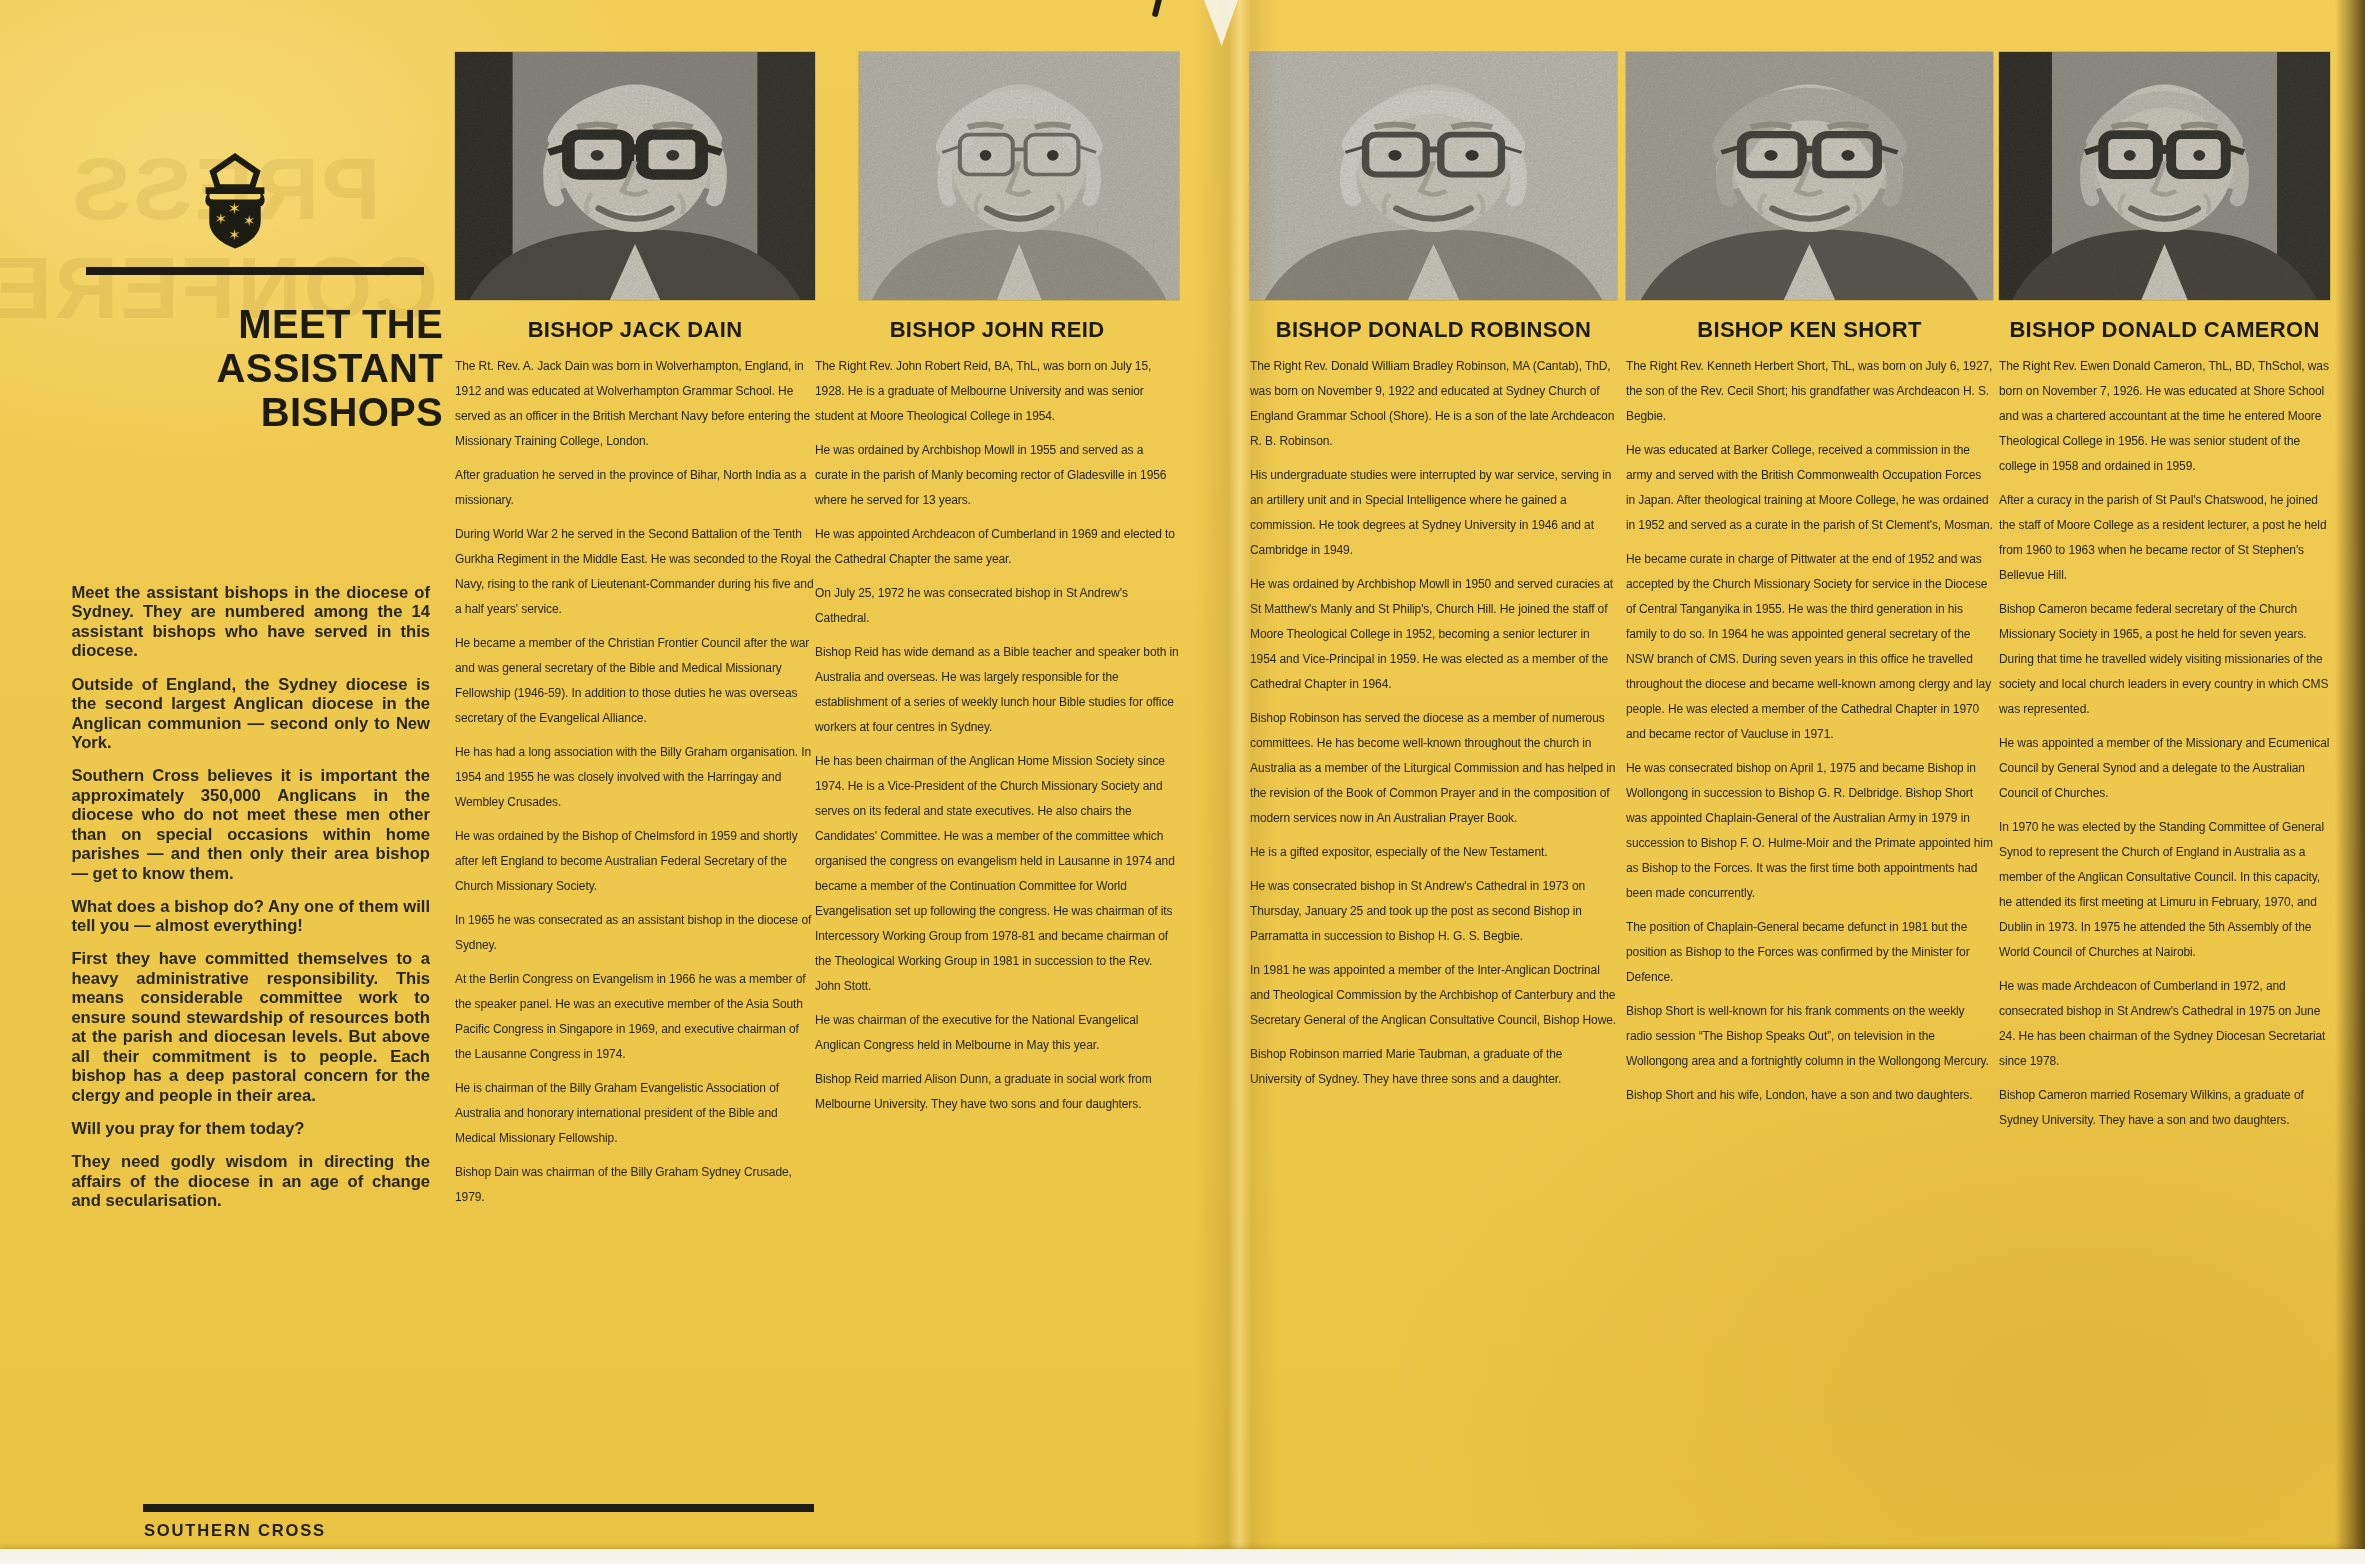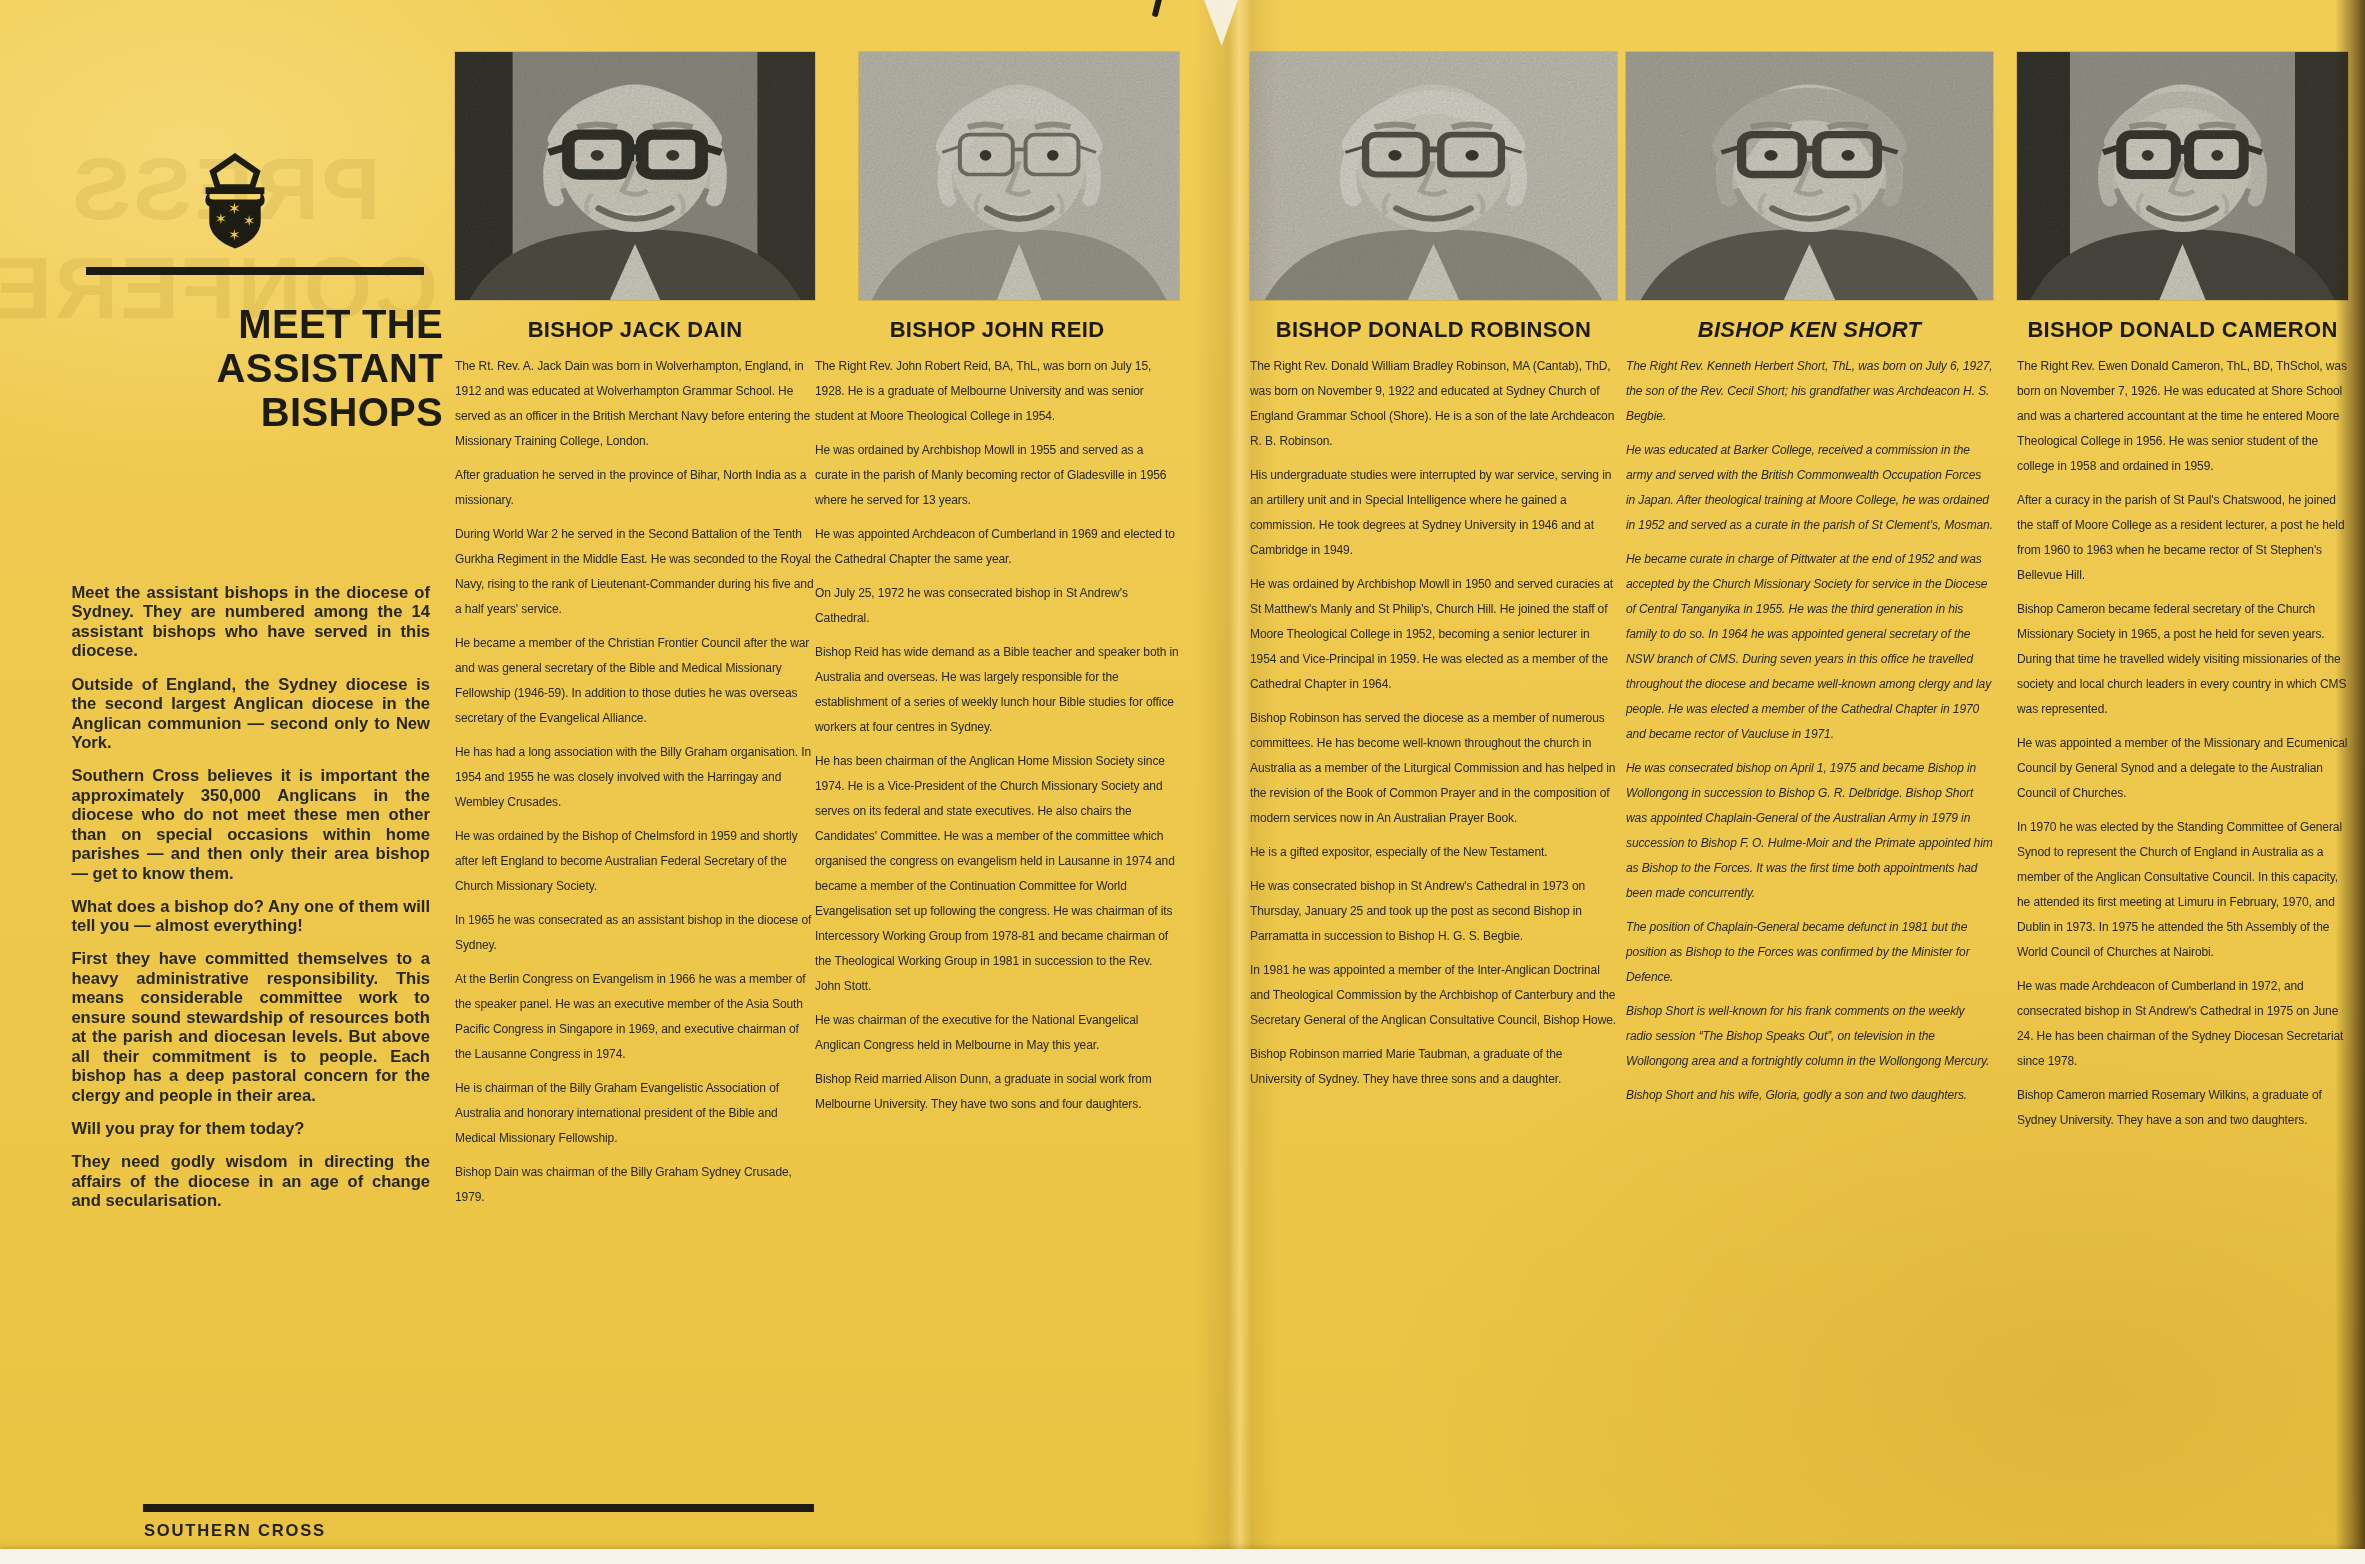--- a/index.html
+++ b/index.html
@@ -32,21 +32,21 @@
     font-weight:bold;color:#1d1c13;letter-spacing:0.3px;}
   .intro{margin-top:149px;padding:0 13px 0 15.4px;}
   .intro p{font-size:16.6px;line-height:19.5px;font-weight:bold;text-align:justify;
     margin:0 0 13.6px 0;color:#28281e;}
   
   .columns{position:absolute;left:455px;top:52px;display:flex;align-items:flex-start;}
   .bishop-col{flex:none;}
   .bishop-col:nth-of-type(1){width:360px;}
   .bishop-col:nth-of-type(2){width:364px;margin-right:71px;}
   .bishop-col:nth-of-type(3){width:367px;margin-right:9px;}
-  .bishop-col:nth-of-type(4){width:367px;margin-right:24px;font-style:italic;}
+  .bishop-col:nth-of-type(4){width:367px;margin-right:6px;}
   .bishop-col:nth-of-type(5){width:331px;}
   .photo{height:248px;overflow:hidden;background:#9b988e;box-shadow:0 0 0 0.6px rgba(60,50,20,.25);}
   .bishop-col:nth-of-type(2) .photo{width:88%;margin-left:auto;}
   .photo svg{width:100%;height:100%;display:block;}
   .bishop-name{margin:18px 0 12px 0;text-align:center;font-size:22px;line-height:24px;
     font-weight:bold;color:#1d1c13;letter-spacing:0.3px;}
   .bio p{font-size:12px;line-height:25px;margin:0 0 9px 0;color:#28281e;letter-spacing:-0.1px;}
   
   .footer-rule{position:absolute;left:143px;top:1504px;width:671px;height:7.7px;background:#1d1c13;}
   .page-number{position:absolute;left:47px;top:1521px;font-size:16.6px;font-weight:bold;color:#22211a;margin-top:28px;}
@@ -282,21 +282,21 @@
   </svg>
         </div>
       <h2 class="bishop-name">BISHOP KEN SHORT</h2>
       <div class="bio">
           <p>The Right Rev. Kenneth Herbert Short, ThL, was born on July 6, 1927, the son of the Rev. Cecil Short; his grandfather was Archdeacon H. S. Begbie.</p>
           <p>He was educated at Barker College, received a commission in the army and served with the British Commonwealth Occupation Forces in Japan. After theological training at Moore College, he was ordained in 1952 and served as a curate in the parish of St Clement's, Mosman.</p>
           <p>He became curate in charge of Pittwater at the end of 1952 and was accepted by the Church Missionary Society for service in the Diocese of Central Tanganyika in 1955. He was the third generation in his family to do so. In 1964 he was appointed general secretary of the NSW branch of CMS. During seven years in this office he travelled throughout the diocese and became well-known among clergy and lay people. He was elected a member of the Cathedral Chapter in 1970 and became rector of Vaucluse in 1971.</p>
           <p>He was consecrated bishop on April 1, 1975 and became Bishop in Wollongong in succession to Bishop G. R. Delbridge. Bishop Short was appointed Chaplain-General of the Australian Army in 1979 in succession to Bishop F. O. Hulme-Moir and the Primate appointed him as Bishop to the Forces. It was the first time both appointments had been made concurrently.</p>
           <p>The position of Chaplain-General became defunct in 1981 but the position as Bishop to the Forces was confirmed by the Minister for Defence.</p>
           <p>Bishop Short is well-known for his frank comments on the weekly radio session “The Bishop Speaks Out”, on television in the Wollongong area and a fortnightly column in the Wollongong Mercury.</p>
-          <p>Bishop Short and his wife, Gloria, godly a son and two daughters.</p>
+          <p>Bishop Short and his wife, London, have a son and two daughters.</p>
         </div>
     </section>
 
     <section class="bishop-col">
       <div class="photo">
           <svg viewBox="0 0 200 168" preserveAspectRatio="none">
     <defs>
       <filter id="grain4" x="0" y="0" width="100%" height="100%">
         <feTurbulence type="fractalNoise" baseFrequency="0.8" numOctaves="2"></feTurbulence>
         <feColorMatrix type="matrix" values="0 0 0 0 0.1  0 0 0 0 0.1  0 0 0 0 0.08  0.4 0.4 0.4 0 0"></feColorMatrix>

